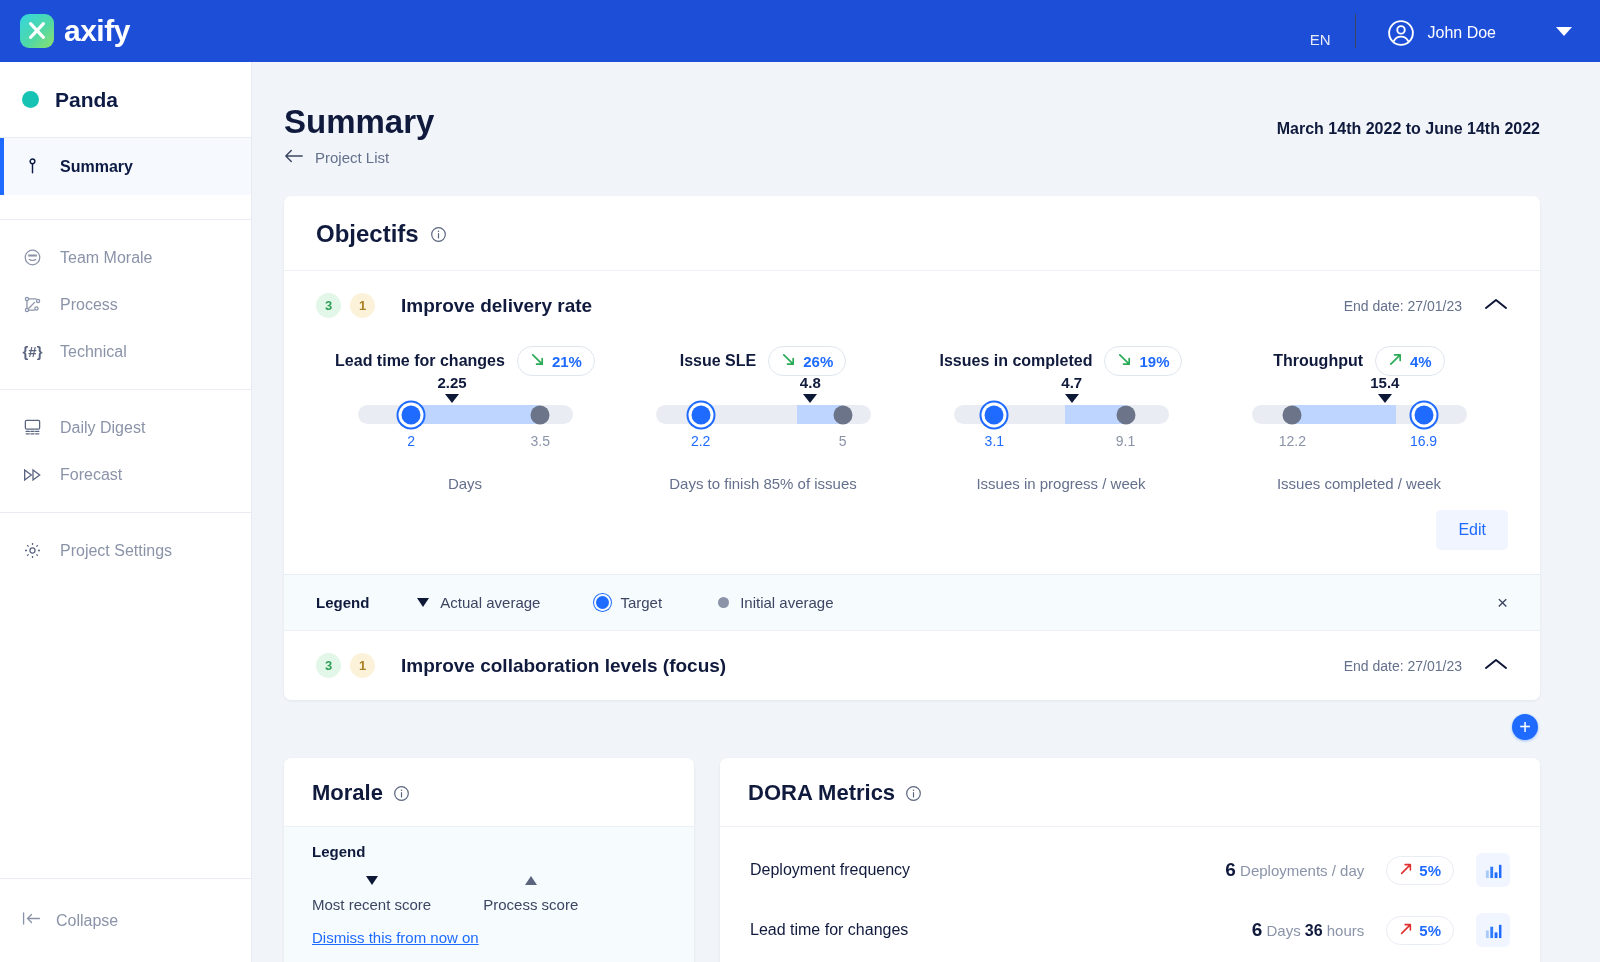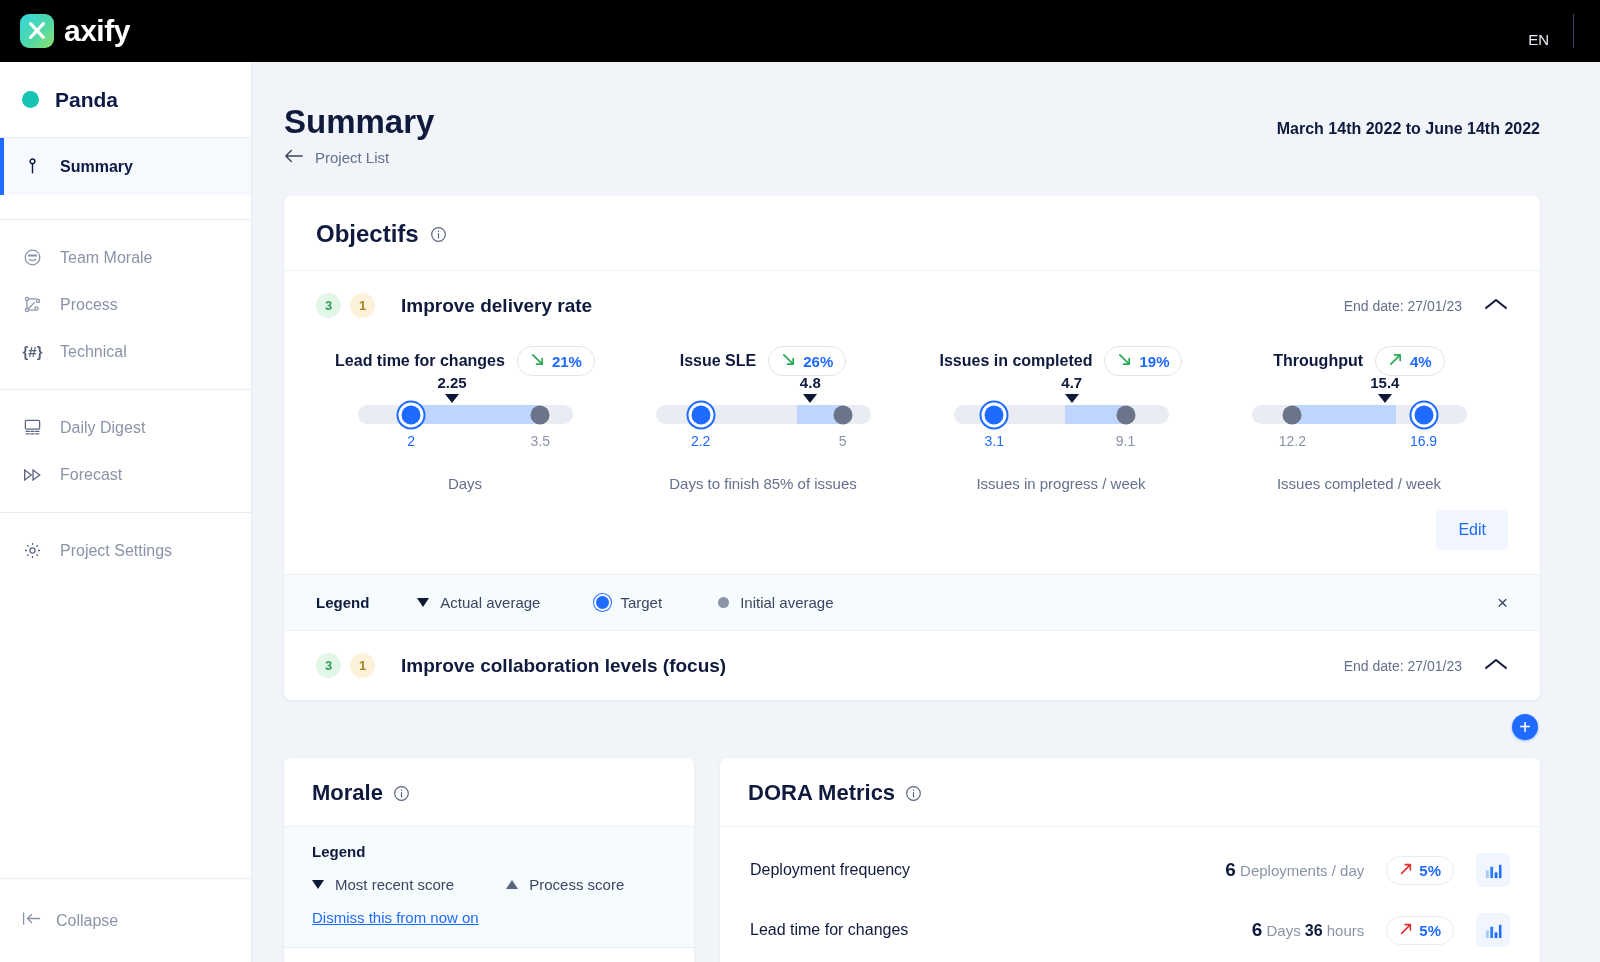--- a/index.html
+++ b/index.html
@@ -7,21 +7,21 @@
     width: 1600px; height: 962px;
     font-family: "Liberation Sans", sans-serif;
     background: #f1f5f9;
     overflow: hidden;
   }
   .app { position: relative; width: 1600px; height: 962px; }
 
   
   .topbar {
     position: absolute; top: 0; left: 0; width: 1600px; height: 62px;
-    background: #000000; display: flex; align-items: center;
+    background: #1d4ed8; display: flex; align-items: center;
   }
   .logo-wrap { display: flex; align-items: center; gap: 10px; margin-left: 20px; }
   .logo-mark {
     width: 34px; height: 34px; border-radius: 9px;
     background: linear-gradient(135deg, #35d6e0 0%, #4fd8a8 55%, #8ee06a 100%);
     display: flex; align-items: center; justify-content: center;
   }
   .logo-text { color: #ffffff; font-size: 30px; font-weight: 700; letter-spacing: -0.5px; }
   .topbar-right { margin-left: auto; display: flex; align-items: flex-end; gap: 0; margin-right: 26px; }
   .lang { color: #e7ebf5; font-size: 15px; padding: 0 24px; }
@@ -124,21 +124,21 @@
   
   .lower { display: flex; gap: 26px; margin-top: 18px; }
   .morale-card { width: 410px; }
   .dora-card { flex: 1; }
   .card-head-sm { display: flex; align-items: center; gap: 10px; padding: 22px 28px 20px 28px; border-bottom: 1px solid #edf1f7; }
   .card-title-sm { font-size: 22px; font-weight: 700; color: #101a3d; }
 
   .morale-legend { background: #f6fbfd; border-bottom: 1px solid #e6eef4; padding: 16px 28px 20px 28px; }
   .ml-title { font-size: 15px; font-weight: 700; color: #101a3d; }
   .ml-items { display: flex; gap: 52px; margin-top: 16px; }
-  .ml-item { display: flex; align-items: center; gap: 11px; font-size: 15px; color: #3c4662; }
+  .ml-item { display: flex; align-items: center; gap: 11px; font-size: 15px; color: #3c4662; flex-direction: column; }
   .ml-tri-down { width: 0; height: 0; border-left: 6px solid transparent; border-right: 6px solid transparent; border-top: 9px solid #0d1736; }
   .ml-tri-up { width: 0; height: 0; border-left: 6px solid transparent; border-right: 6px solid transparent; border-bottom: 9px solid #5b6580; }
   .ml-dismiss { display: inline-block; margin-top: 16px; font-size: 15px; color: #1f6bff; text-decoration: underline; cursor: pointer; }
 
   .score-row { display: flex; align-items: center; padding: 30px 28px 0 28px; }
   .chart-btn { width: 34px; height: 34px; border-radius: 6px; background: #f0f5ff; display: flex; align-items: center; justify-content: center; margin-left: 26px; cursor: pointer; }
 
   .dora-row { display: flex; align-items: center; padding: 26px 30px 0 30px; }
   .dora-name { font-size: 16px; color: #101a3d; }
   .dora-right { margin-left: auto; display: flex; align-items: center; gap: 22px; }
@@ -157,20 +157,35 @@
       <span class="logo-mark">
         <svg width="22" height="22" viewBox="0 0 24 24">
             <path d="M5 4 L10.5 10 L19 19 M19 4 L13.5 10 L5 19" stroke="#ffffff" stroke-width="3.4" stroke-linecap="round" fill="none"></path>
           </svg>
       </span>
       <span class="logo-text">axify</span>
     </div>
     <div class="topbar-right">
       <span class="lang">EN</span>
       <span class="vdiv"></span>
+      <div class="user-box">
+        <span class="avatar-ic">
+          <svg width="30" height="30" viewBox="0 0 24 24" fill="none" stroke="#ffffff" stroke-width="1.5">
+              <circle cx="12" cy="12" r="9.5"></circle>
+              <circle cx="12" cy="9.5" r="3"></circle>
+              <path d="M6.2 18.6a6.4 6.4 0 0 1 11.6 0"></path>
+            </svg>
+        </span>
+        <span class="username">John Doe</span>
+        <span class="caret-down">
+          <svg width="20" height="13" viewBox="0 0 20 13">
+              <path d="M2 2 L10 11 L18 2 Z" fill="#ffffff"></path>
+            </svg>
+        </span>
+      </div>
     </div>
   </div>
 
   <div class="sidebar">
     <div class="project-row">
       <span class="project-dot"></span>
       <span class="project-name">Panda</span>
     </div>
     <div class="sb-sep"></div>
 

